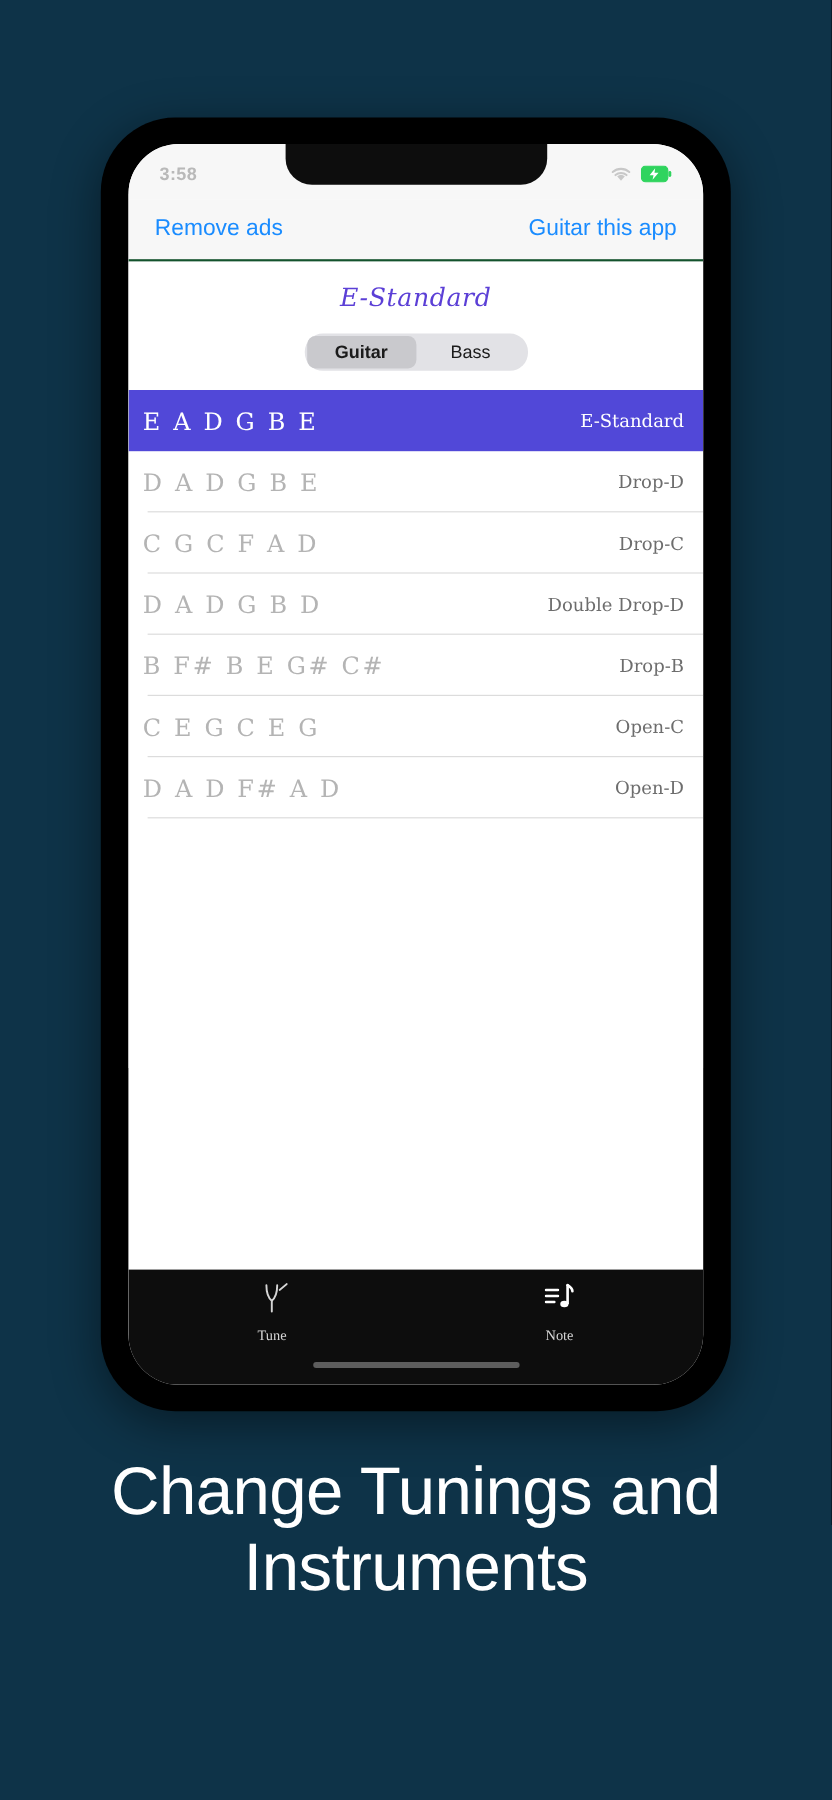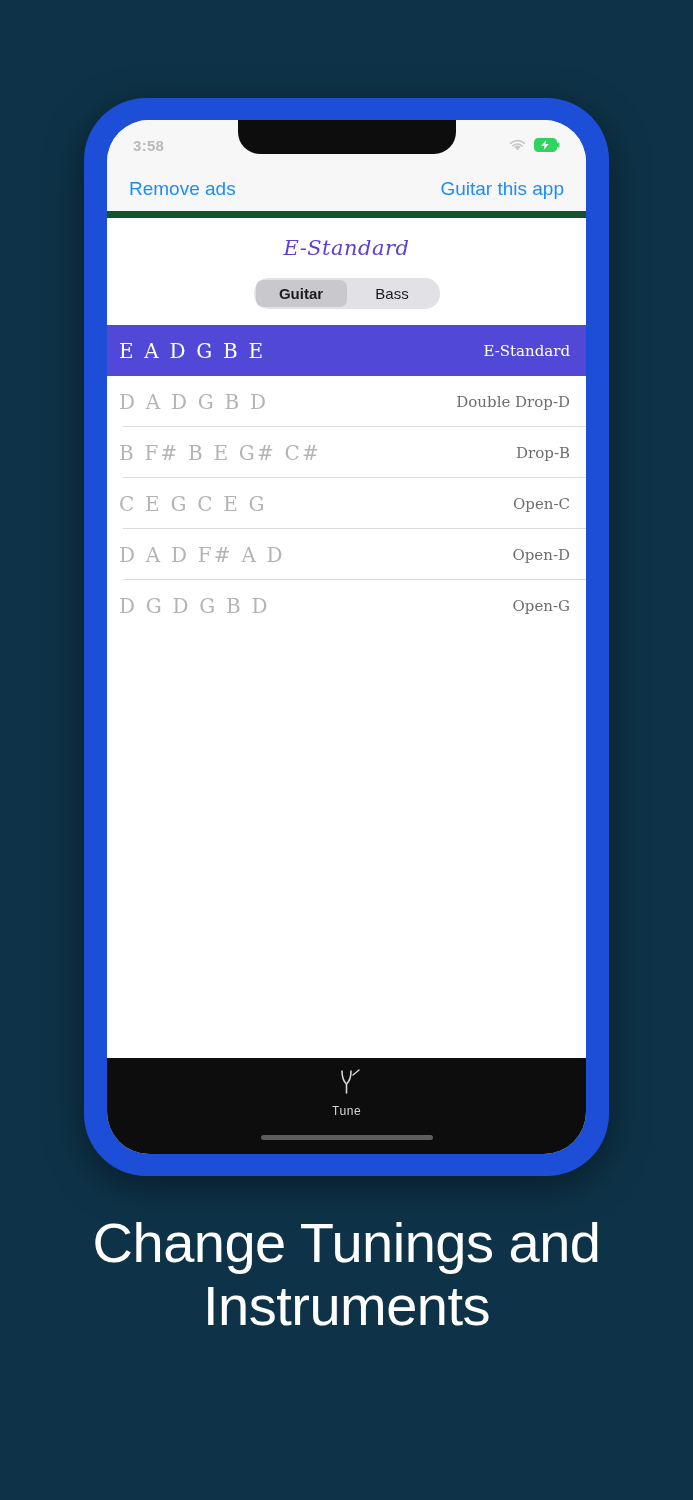--- a/index.html
+++ b/index.html
@@ -14,21 +14,21 @@
     overflow: hidden;
     position: relative;
   }
   
   #phone-frame {
     position: absolute;
     left: 84px;
     top: 98px;
     width: 525px;
     height: 1078px;
-    background: #1d4ed8;
+    background: #000000;
     border-radius: 62px;
     box-shadow: 0 10px 40px rgba(0,0,0,0.45);
     padding: 0;
   }
   #phone-screen {
     position: absolute;
     left: 23px;
     top: 22px;
     width: 479px;
     height: 1034px;
@@ -79,21 +79,21 @@
 
   
   #top-links {
     background: #f7f7f7;
     height: 52px;
     display: flex;
     align-items: center;
     justify-content: space-between;
     padding: 0 22px;
     box-sizing: border-box;
-    border-bottom: 7px solid #14532d;
+    border-bottom: 2px solid #14532d;
   }
   .link-text {
     color: #1a8cff;
     font-size: 19px;
     font-family: "Liberation Sans", sans-serif;
   }
   
   #title-area {
     background: #ffffff;
     padding-top: 18px;
@@ -193,21 +193,21 @@
   .tab-item {
     width: 50%;
     display: flex;
     flex-direction: column;
     align-items: center;
     gap: 5px;
   }
   .tab-label {
     color: #d5d5d5;
     font-size: 12px;
-    font-family: Liberation Mono, monospace;
+    font-family: Liberation Serif, serif;
   }
   #home-indicator {
     position: absolute;
     left: 50%;
     transform: translateX(-50%);
     bottom: 14px;
     width: 172px;
     height: 5px;
     border-radius: 3px;
     background: #5d5d5d;
@@ -272,21 +272,31 @@
     <div id="tuning-list">
 
       <div class="tuning-row selected">
         <div class="notes">E A D G B E</div>
         <div class="tname">E-Standard</div>
         <div class="sep"></div>
       </div>
 
 
 
-
+      <div class="tuning-row">
+        <div class="notes">D A D G B E</div>
+        <div class="tname">Drop-D</div>
+        <div class="sep"></div>
+      </div>
+
+      <div class="tuning-row">
+        <div class="notes">C G C F A D</div>
+        <div class="tname">Drop-C</div>
+        <div class="sep"></div>
+      </div>
 
       <div class="tuning-row">
         <div class="notes">D A D G B D</div>
         <div class="tname">Double Drop-D</div>
         <div class="sep"></div>
       </div>
 
       <div class="tuning-row">
         <div class="notes">B F# B E G# C#</div>
         <div class="tname">Drop-B</div>
@@ -298,38 +308,45 @@
         <div class="tname">Open-C</div>
         <div class="sep"></div>
       </div>
 
       <div class="tuning-row">
         <div class="notes">D A D F# A D</div>
         <div class="tname">Open-D</div>
         <div class="sep"></div>
       </div>
 
-      <div class="tuning-row">
-        <div class="notes">D G D G B D</div>
-        <div class="tname">Open-G</div>
-      </div>
 
     </div>
 
     <div id="tab-bar">
       <div class="tab-item">
         <span>
           <svg width="26" height="28" viewBox="0 0 26 28">
             <path d="M8 3 C8 9, 9 13, 12.5 16 L12.5 25" stroke="#d5d5d5" stroke-width="1.6" fill="none" stroke-linecap="round"></path>
             <path d="M17 3 C17 9, 16 13, 12.5 16" stroke="#d5d5d5" stroke-width="1.6" fill="none" stroke-linecap="round"></path>
             <path d="M19 7 L25 2" stroke="#d5d5d5" stroke-width="1.4" fill="none" stroke-linecap="round"></path>
           </svg>
         </span>
         <span class="tab-label">Tune</span>
       </div>
+      <div class="tab-item">
+        <span>
+          <svg width="26" height="28" viewBox="0 0 26 28">
+            <path d="M2 7 h10 M2 12 h10 M2 17 h7" stroke="#ffffff" stroke-width="2" stroke-linecap="round"></path>
+            <path d="M20 3 L20 18" stroke="#ffffff" stroke-width="2.2" stroke-linecap="round"></path>
+            <path d="M20 3 C22.5 4.5, 24 5.5, 24 8" stroke="#ffffff" stroke-width="2.2" fill="none" stroke-linecap="round"></path>
+            <ellipse cx="17.3" cy="18.6" rx="3.4" ry="2.7" fill="#ffffff"></ellipse>
+          </svg>
+        </span>
+        <span class="tab-label">Note</span>
+      </div>
     </div>
 
     <div id="home-indicator"></div>
   </div>
 </div>
 
 <div id="caption">
   <div>Change Tunings and</div>
   <div>Instruments</div>
 </div>

